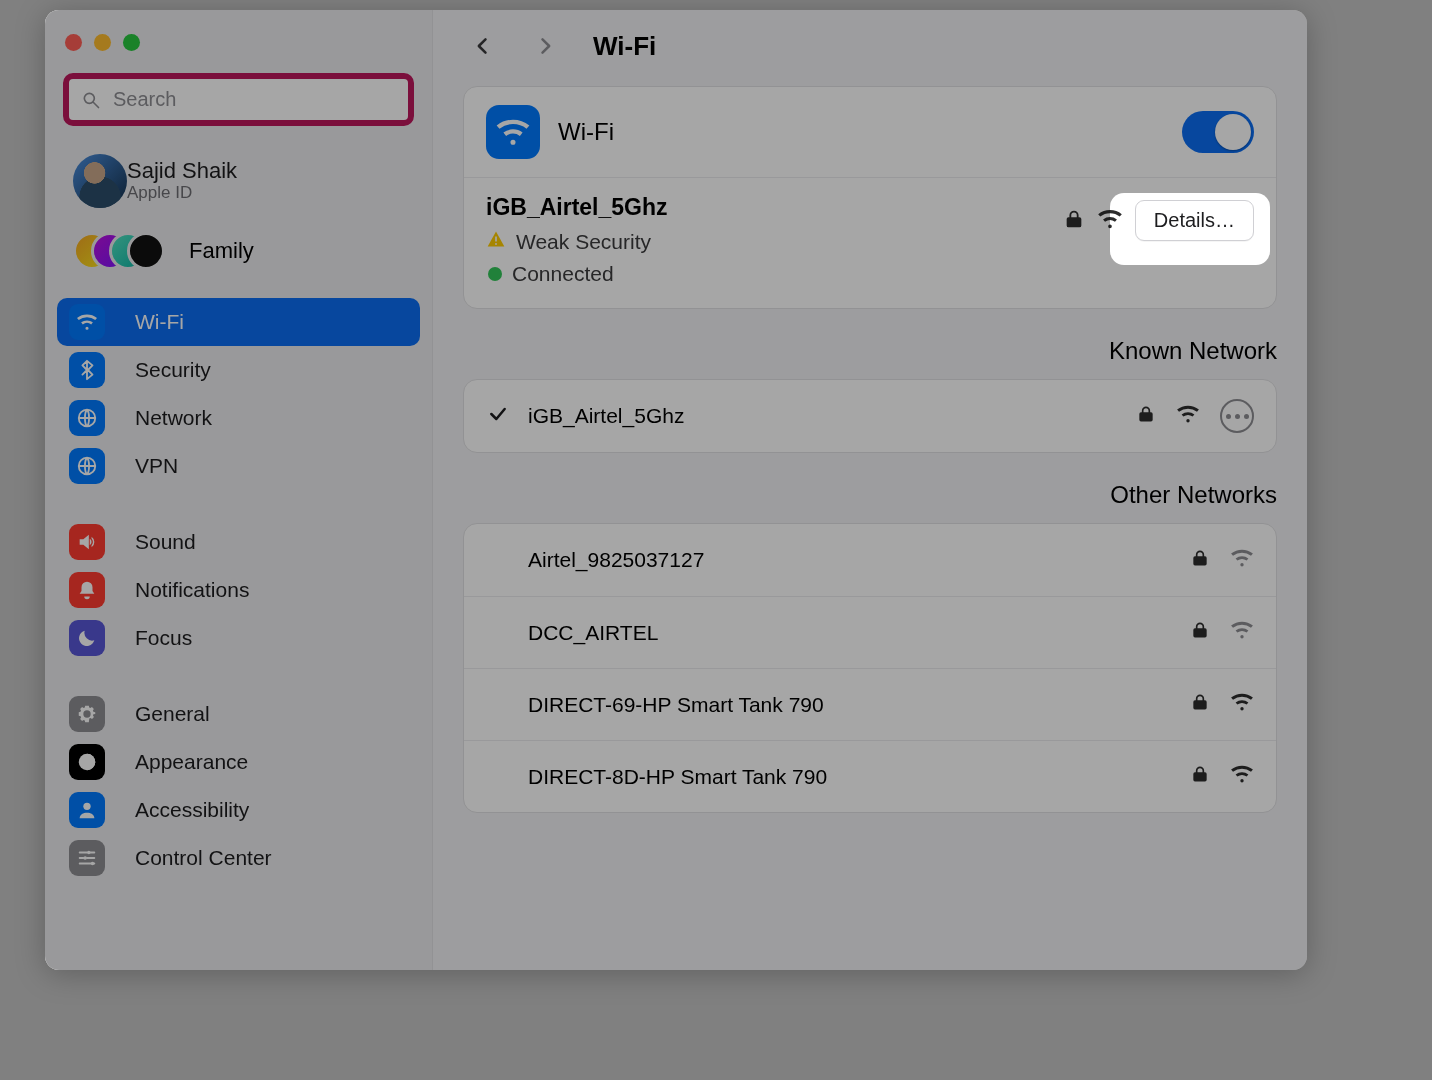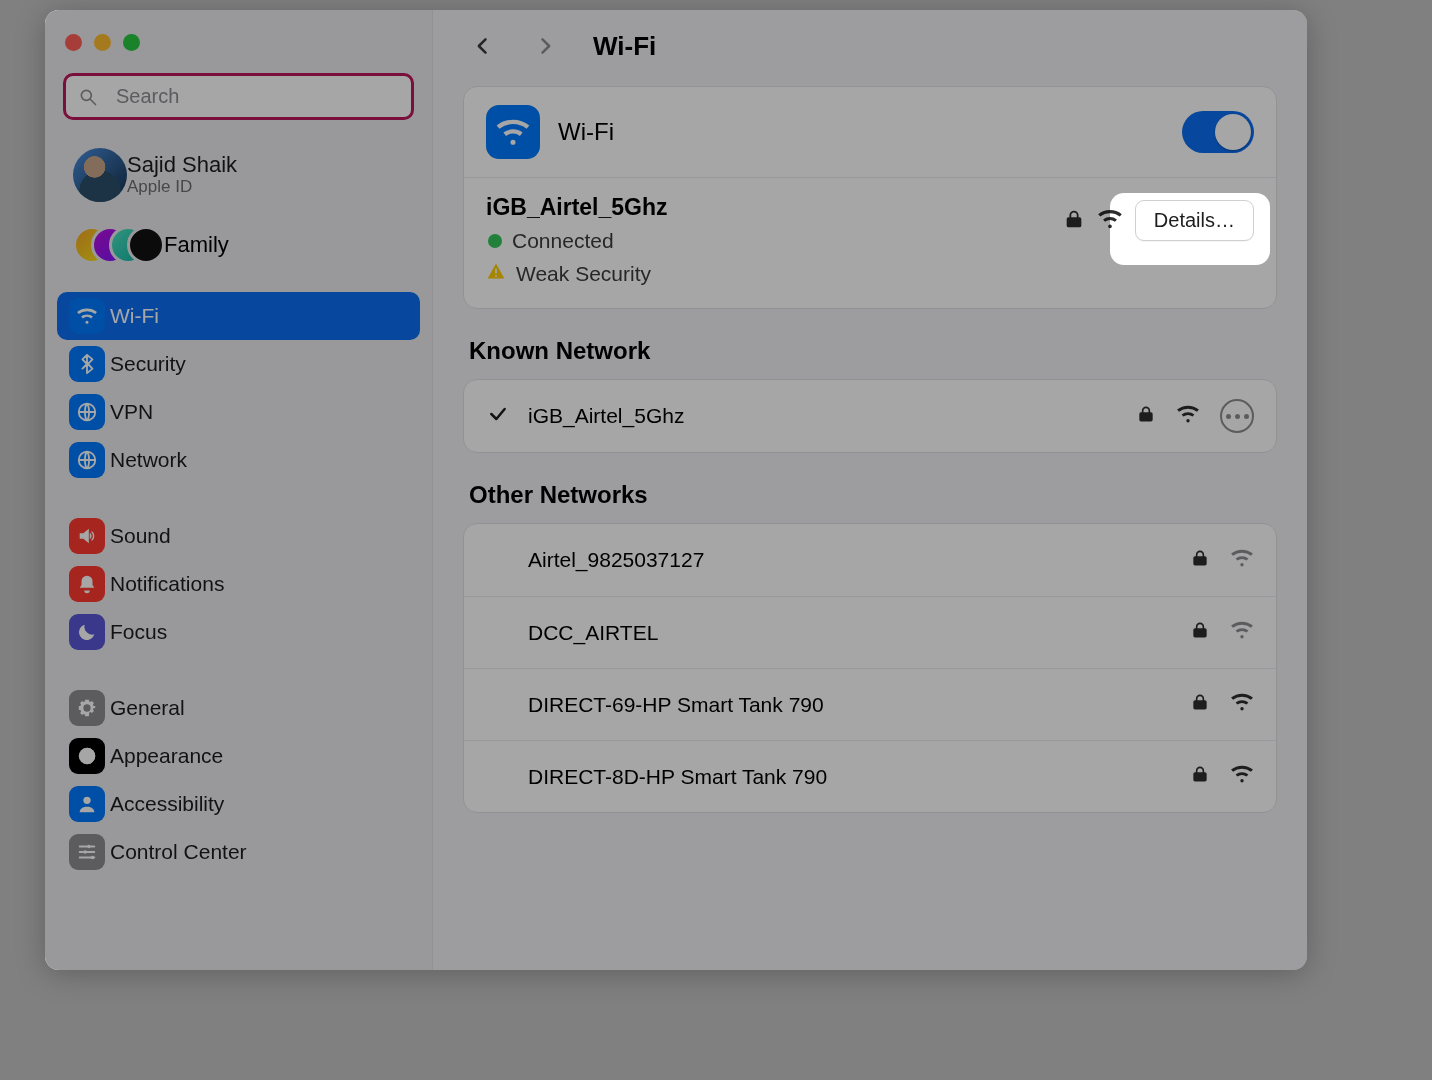--- a/index.html
+++ b/index.html
@@ -52,32 +52,32 @@
     border-right:1px solid var(--panel-border);
     padding:18px 12px 0 12px;
     overflow:hidden;
   }
   .traffic{display:flex;gap:12px;padding:6px 8px 22px 8px;}
   .dot{width:17px;height:17px;border-radius:50%;}
   .dot.red{background:#ff5f57;}
   .dot.yellow{background:#febc2e;}
   .dot.green{background:#28c840;}
   .search{
-    display:flex;align-items:center;gap:16px;
-    background:#fff;border:3px solid #be185d;border-radius:10px;
+    display:flex;align-items:center;gap:10px;
+    background:#fff;border:6px solid #be185d;border-radius:10px;
     padding:8px 12px;margin:0 6px 20px 6px;
   }
   .search input{
     border:none;outline:none;font-size:20px;flex:1;background:transparent;
     color:var(--text);
   }
   .search input::placeholder{color:var(--icon-gray);}
   .search-icon{width:20px;height:20px;color:var(--icon-gray);}
   .user-row,.family-row,.nav-item{
-    display:flex;align-items:center;gap:5px;
+    display:flex;align-items:center;gap:30px;
     padding:8px 12px;border-radius:10px;
   }
   .user-row{gap:0;margin:0 4px 6px 4px;}
   .avatar{width:54px;height:54px;border-radius:50%;background:linear-gradient(135deg,#4a90e2,#142f4a);position:relative;overflow:hidden;}
   .avatar::after{content:"";position:absolute;inset:0;background:radial-gradient(circle at 40% 35%, #caa88a 0 22%, transparent 23%), radial-gradient(circle at 50% 80%, #2b4e6a 0 40%, transparent 41%);}
   .user-name{font-size:22px;color:var(--text);line-height:1.1;}
   .user-sub{font-size:17px;color:var(--muted);}
   .family-row{margin:0 4px 18px 4px;}
   .family-stack{position:relative;width:86px;height:42px;}
   .family-stack .fdot{position:absolute;width:38px;height:38px;border-radius:50%;border:3px solid var(--sidebar);top:2px;}
@@ -99,21 +99,21 @@
   .sep{height:22px;}
   
   .main{flex:1;display:flex;flex-direction:column;}
   .toolbar{display:flex;align-items:center;gap:18px;padding:14px 24px 8px 28px;}
   .chev-btn{width:44px;height:44px;border-radius:8px;display:flex;align-items:center;justify-content:center;color:var(--icon-gray);}
   .chev-btn.enabled{color:#3a3a3c;}
   .chev-btn svg{width:20px;height:28px;}
   .page-title{font-size:26px;font-weight:700;margin-left:8px;}
   .content{padding:10px 30px 20px 30px;overflow:auto;}
   .card{background:var(--panel);border:1px solid var(--panel-border);border-radius:14px;margin-bottom:28px;}
-  .section-title{font-size:24px;font-weight:700;margin:26px 0 14px 6px;}
+  .section-title{font-size:24px;font-weight:400;margin:26px 0 14px 6px;text-align:right;}
   
   .wifi-head{display:flex;align-items:center;gap:18px;padding:18px 22px;border-bottom:1px solid var(--row-border);}
   .wifi-tile{width:54px;height:54px;border-radius:13px;background:var(--tile-blue);display:flex;align-items:center;justify-content:center;color:#fff;}
   .wifi-tile svg{width:36px;height:36px;}
   .wifi-head .lbl{font-size:24px;flex:1;}
   .switch{width:72px;height:42px;border-radius:21px;background:var(--blue);position:relative;}
   .switch::after{content:"";position:absolute;width:36px;height:36px;border-radius:50%;background:#fff;top:3px;right:3px;box-shadow:0 1px 2px rgba(0,0,0,.3);}
   .current-net{padding:16px 22px 22px 22px;display:flex;align-items:flex-start;gap:18px;}
   .cn-left{flex:1;}
   .cn-name{font-size:23px;font-weight:600;}
@@ -263,29 +263,29 @@
               </svg>
             </span>
         <span>Security</span>
       </div>
       <div class="nav-item">
         <span class="tile blue">
               <svg viewBox="0 0 24 24">
                 <use href="#i-globe"></use>
               </svg>
             </span>
+        <span>Network</span>
+      </div>
+      <div class="nav-item">
+        <span class="tile blue">
+              <svg viewBox="0 0 24 24">
+                <use href="#i-globe"></use>
+              </svg>
+            </span>
         <span>VPN</span>
-      </div>
-      <div class="nav-item">
-        <span class="tile blue">
-              <svg viewBox="0 0 24 24">
-                <use href="#i-globe"></use>
-              </svg>
-            </span>
-        <span>Network</span>
       </div>
     </div>
 
     <div class="sep"></div>
 
     <div class="group">
       <div class="nav-item">
         <span class="tile red">
               <svg viewBox="0 0 24 24">
                 <use href="#i-sound"></use>
@@ -373,28 +373,28 @@
                   <use href="#i-wifi"></use>
                 </svg>
               </div>
           <div class="lbl">Wi-Fi</div>
           <div class="switch"></div>
         </div>
         <div class="current-net">
           <div class="cn-left">
             <div class="cn-name">iGB_Airtel_5Ghz</div>
             <div class="cn-line">
-              <span class="dotg"></span>
-              <span>Connected</span>
-            </div>
-            <div class="cn-line">
               <span class="warn"><svg viewBox="0 0 24 24" width="20" height="20">
                       <use href="#i-warn"></use>
                     </svg></span>
               <span>Weak Security</span>
+            </div>
+            <div class="cn-line">
+              <span class="dotg"></span>
+              <span>Connected</span>
             </div>
           </div>
           <div class="cn-right">
             <span class="lock-ic"><svg viewBox="0 0 24 24" width="22" height="22">
                     <use href="#i-lock"></use>
                   </svg></span>
             <span class="wifi-strong"><svg viewBox="0 0 24 24" width="26" height="26">
                     <use href="#i-wifi"></use>
                   </svg></span>
             <button class="details-btn">Details…</button>

